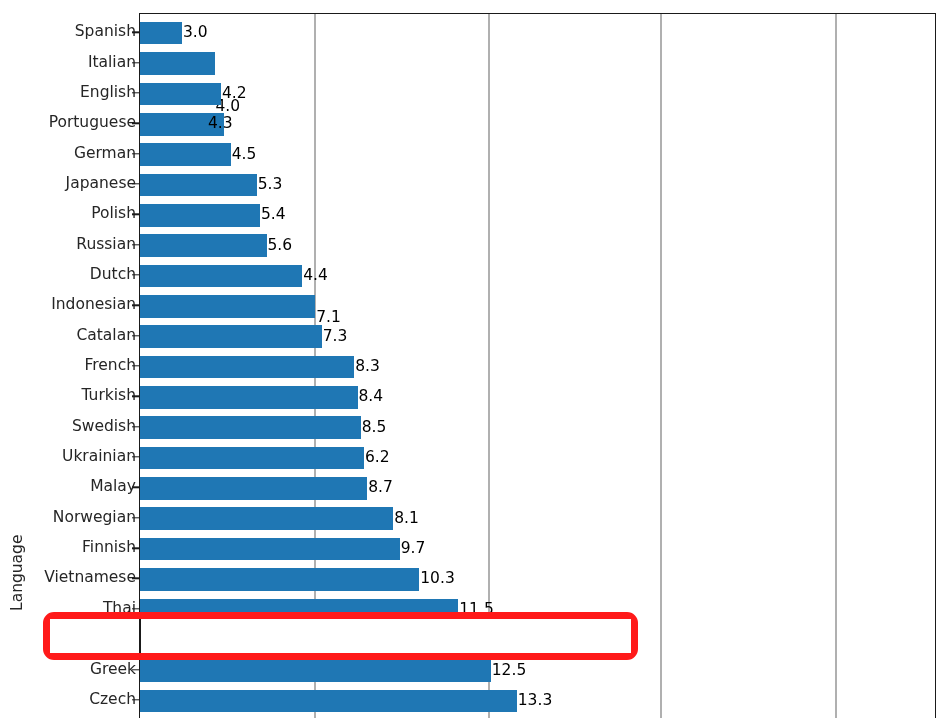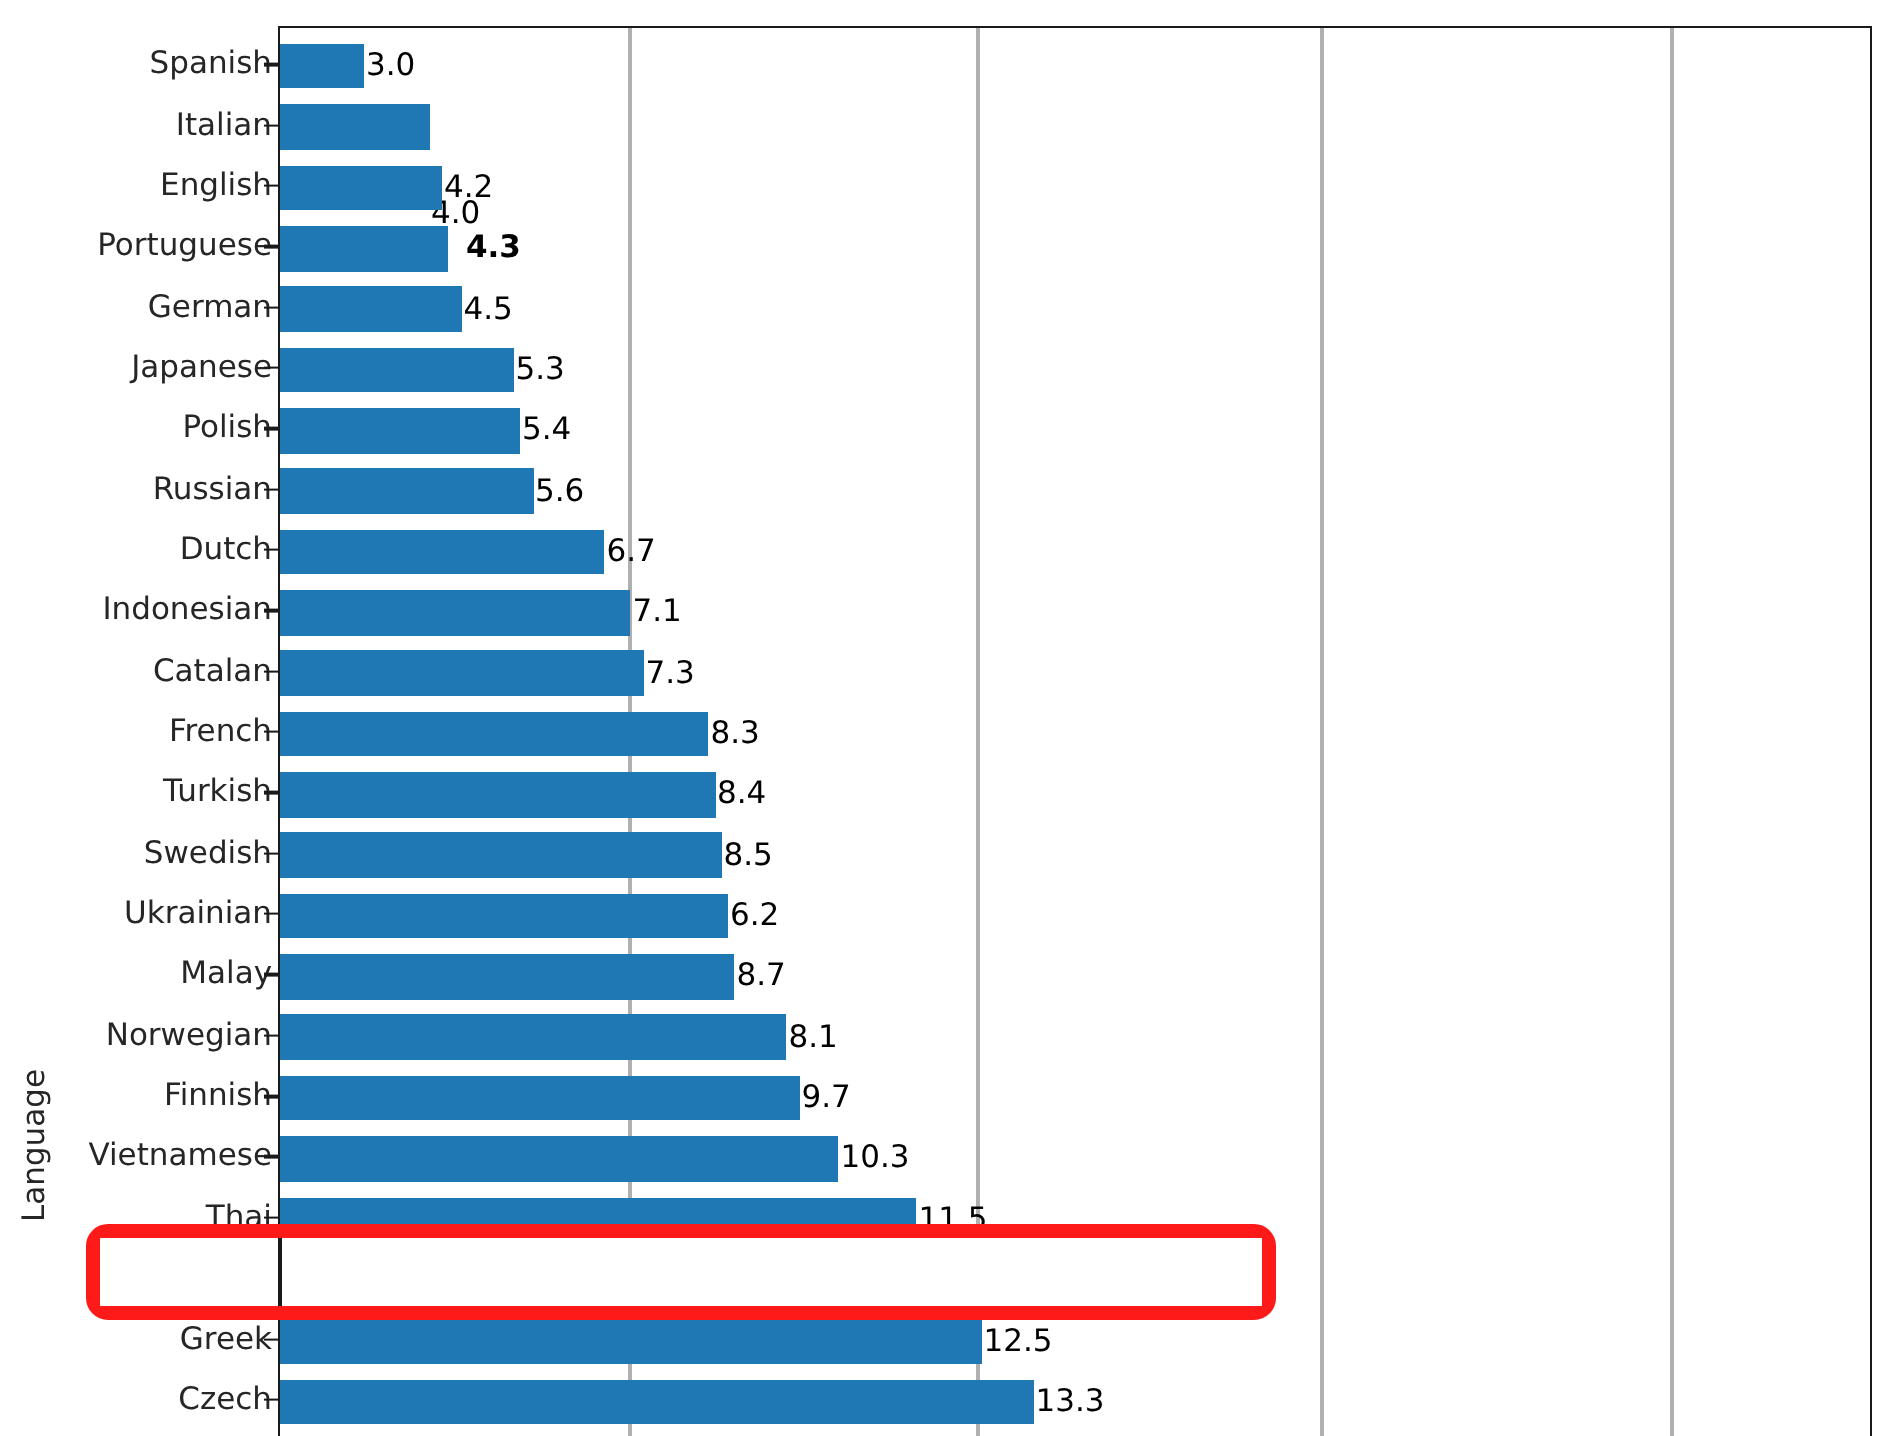--- a/index.html
+++ b/index.html
@@ -202,45 +202,45 @@
         <div class="bar-row" style="top: 38.225px; width: 900px;">
           <div class="bar" style="width: 74.5px; background: rgb(31, 119, 180);"></div>
           <div class="bar-value" style="left: 74.5px; margin-top: 43px;">4.0</div>
         </div>
         <div class="bar-row" style="top: 68.575px; width: 900px;">
           <div class="bar" style="width: 81px; background: rgb(31, 119, 180);"></div>
           <div class="bar-value" style="left: 81px;">4.2</div>
         </div>
         <div class="bar-row" style="top: 98.925px; width: 900px;">
           <div class="bar" style="width: 84.25px; background: rgb(31, 119, 180);"></div>
-          <div class="bar-value" style="left: 92px; font-weight: bold;">4.3</div>
+          <div class="bar-value" style="left: 67px;">4.3</div>
         </div>
         <div class="bar-row" style="top: 129.275px; width: 900px;">
           <div class="bar" style="width: 90.75px; background: rgb(31, 119, 180);"></div>
           <div class="bar-value" style="left: 90.75px;">4.5</div>
         </div>
         <div class="bar-row" style="top: 159.625px; width: 900px;">
           <div class="bar" style="width: 116.75px; background: rgb(31, 119, 180);"></div>
           <div class="bar-value" style="left: 116.75px;">5.3</div>
         </div>
         <div class="bar-row" style="top: 189.975px; width: 900px;">
           <div class="bar" style="width: 120px; background: rgb(31, 119, 180);"></div>
           <div class="bar-value" style="left: 120px;">5.4</div>
         </div>
         <div class="bar-row" style="top: 220.325px; width: 900px;">
           <div class="bar" style="width: 126.5px; background: rgb(31, 119, 180);"></div>
           <div class="bar-value" style="left: 126.5px;">5.6</div>
         </div>
         <div class="bar-row" style="top: 250.675px; width: 900px;">
           <div class="bar" style="width: 162.25px; background: rgb(31, 119, 180);"></div>
-          <div class="bar-value" style="left: 162.25px;">6.7</div>
+          <div class="bar-value" style="left: 162.25px;">4.4</div>
         </div>
         <div class="bar-row" style="top: 281.025px; width: 900px;">
           <div class="bar" style="width: 175.25px; background: rgb(31, 119, 180);"></div>
-          <div class="bar-value" style="left: 175.25px;">7.1</div>
+          <div class="bar-value" style="left: 175.25px; margin-top: 12px;">7.1</div>
         </div>
         <div class="bar-row" style="top: 311.375px; width: 900px;">
           <div class="bar" style="width: 181.75px; background: rgb(31, 119, 180);"></div>
           <div class="bar-value" style="left: 181.75px;">7.3</div>
         </div>
         <div class="bar-row" style="top: 341.725px; width: 900px;">
           <div class="bar" style="width: 214.25px; background: rgb(31, 119, 180);"></div>
           <div class="bar-value" style="left: 214.25px;">8.3</div>
         </div>
         <div class="bar-row" style="top: 372.075px; width: 900px;">

